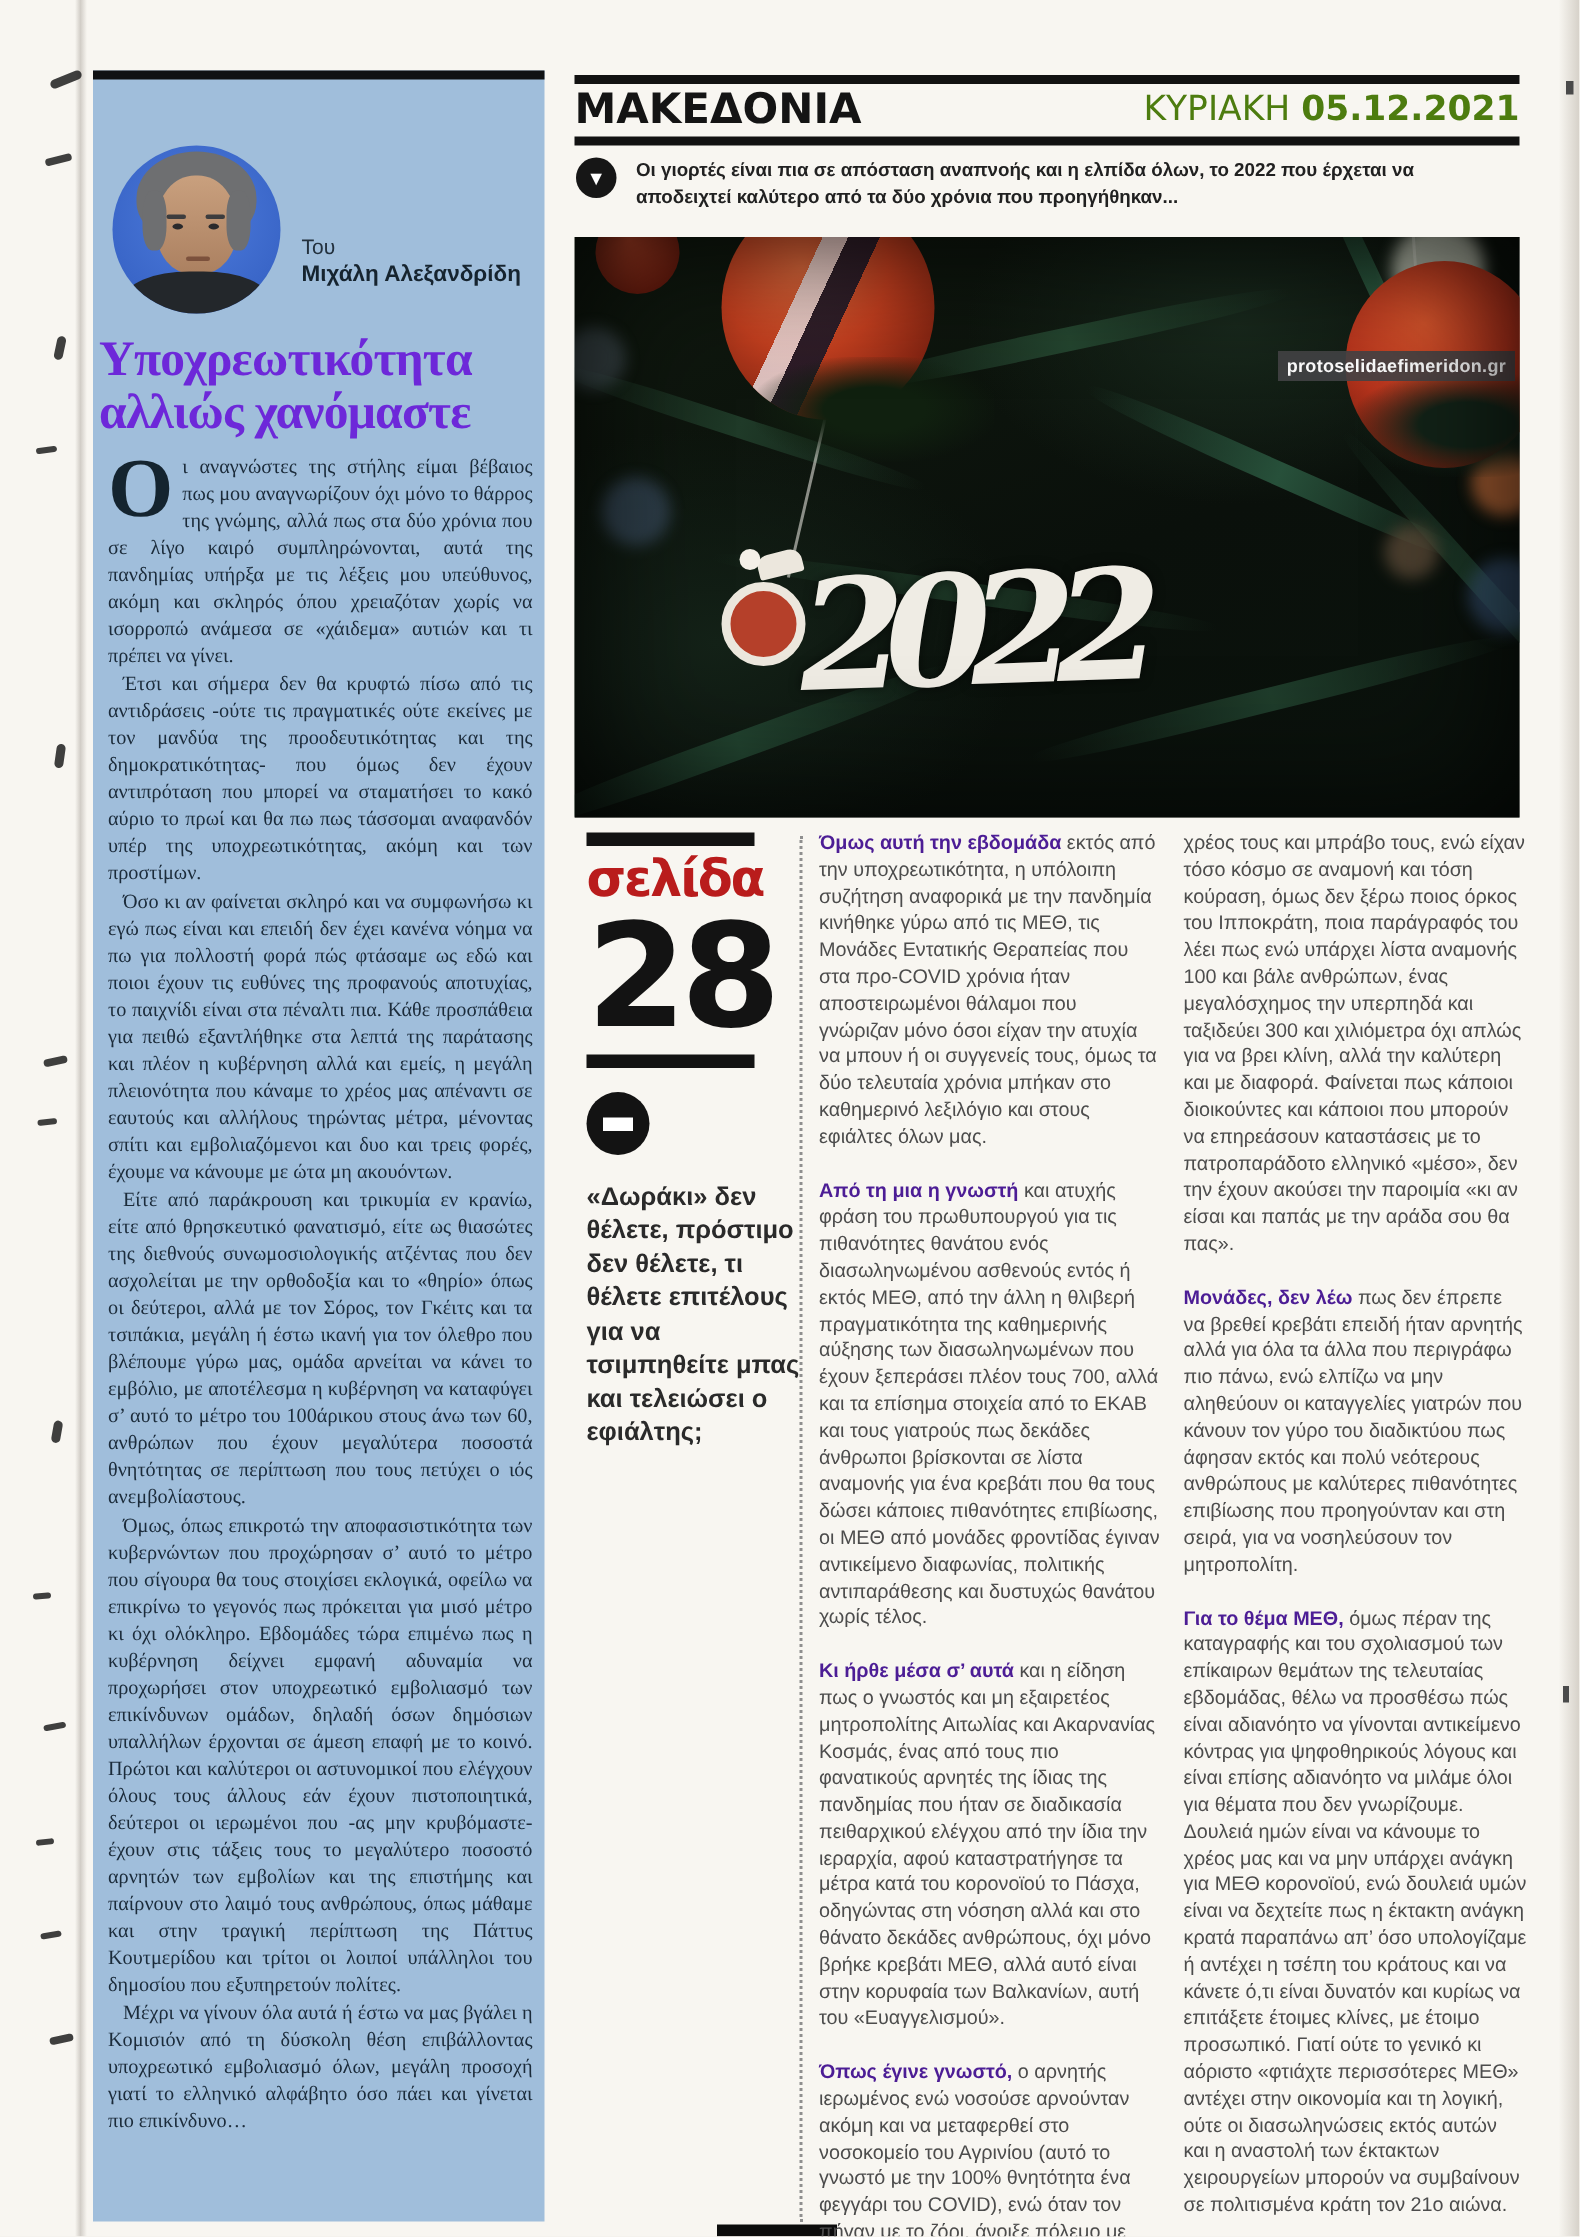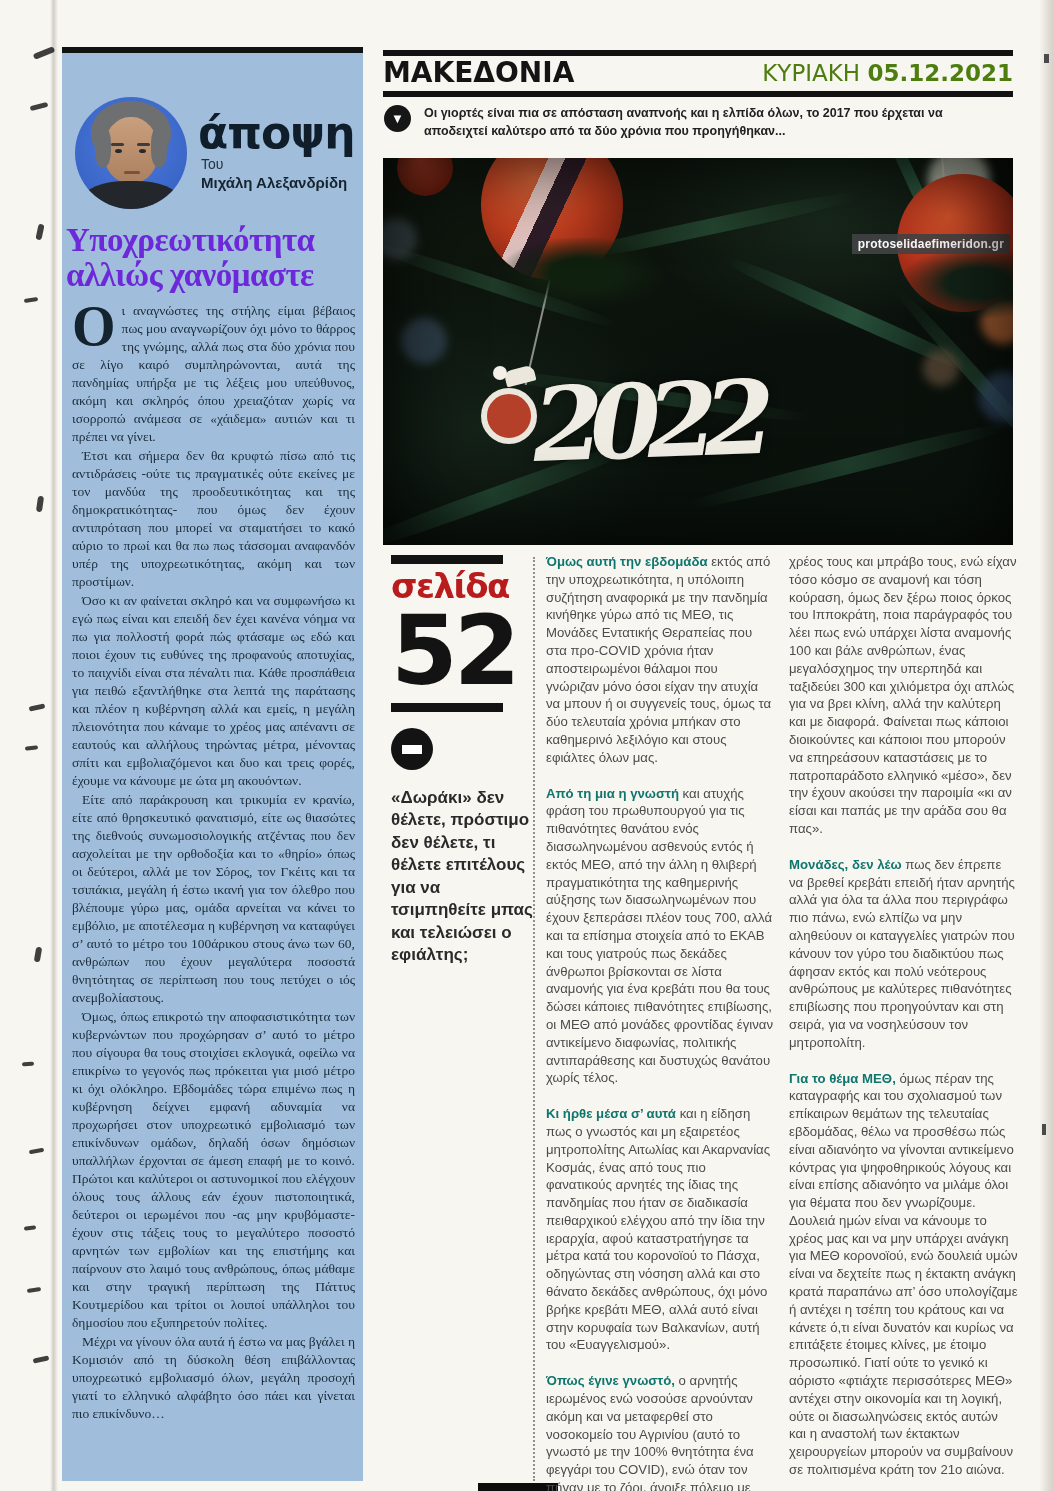--- a/index.html
+++ b/index.html
@@ -91,21 +91,21 @@
     display:flex; align-items:center; justify-content:center; }
   .minus-circle .dash { width:20px; height:9px; background:#ffffff; }
   .pull-quote { margin-top:17px; font:700 17px/1.32 "Liberation Sans", sans-serif; color:#2a2a2a; width:142px; }
 
   .divider { left:533px; top:557px; height:924px; width:0; border-left:2px dotted #8f8f8f; }
 
   
   .colB { left:546px; top:553px; width:228px; }
   .colC { left:789px; top:553px; width:229px; }
   .colB p, .colC p { font:400 13.2px/17.8px "Liberation Sans", sans-serif; color:#4c4c4c; margin:0 0 18px 0; }
-  .colB p b, .colC p b { color:#0f766e; font-weight:700; }
+  .colB p b, .colC p b { color:#4c1d95; font-weight:700; }
 </style>
 </head>
 <body>
 
 <div class="page">
 
   <div class="abs crease"></div>
   <div class="abs edge-shade"></div>
   <div class="abs binding-mark" style="left:33px;top:50px;width:22px;height:6px;transform:rotate(-22deg);"></div>
   <div class="abs binding-mark" style="left:30px;top:104px;width:18px;height:5px;transform:rotate(-14deg);"></div>
@@ -130,21 +130,20 @@
       <div class="face"></div>
       <div class="sidehair" style="left:20px;"></div>
       <div class="sidehair" style="left:76px;"></div>
       <div class="brow" style="left:36px;"></div>
       <div class="brow" style="left:62px;"></div>
       <div class="eye" style="left:40px;"></div>
       <div class="eye" style="left:64px;"></div>
       <div class="mouth"></div>
       <div class="body"></div>
     </div>
-    <div class="abs kicker">άποψη</div>
     <div class="abs byline-prefix">Του</div>
     <div class="abs author">Μιχάλη Αλεξανδρίδη</div>
     <h1 class="abs headline">Υποχρεωτικότητα αλλιώς χανόμαστε</h1>
     <div class="abs op-body">
       <p><span class="dropcap">Ο</span><span>ι αναγνώστες της στήλης είμαι βέβαιος πως μου αναγνωρίζουν όχι μόνο το θάρρος της γνώμης, αλλά πως στα δύο χρόνια που σε λίγο καιρό συμπληρώνονται, αυτά της πανδημίας υπήρξα με τις λέξεις μου υπεύθυνος, ακόμη και σκληρός όπου χρειαζόταν χωρίς να ισορροπώ ανάμεσα σε «χάιδεμα» αυτιών και τι πρέπει να γίνει.</span></p>
       <p>Έτσι και σήμερα δεν θα κρυφτώ πίσω από τις αντιδράσεις -ούτε τις πραγματικές ούτε εκείνες με τον μανδύα της προοδευτικότητας και της δημοκρατικότητας- που όμως δεν έχουν αντιπρόταση που μπορεί να σταματήσει το κακό αύριο το πρωί και θα πω πως τάσσομαι αναφανδόν υπέρ της υποχρεωτικότητας, ακόμη και των προστίμων.</p>
       <p>Όσο κι αν φαίνεται σκληρό και να συμφωνήσω κι εγώ πως είναι και επειδή δεν έχει κανένα νόημα να πω για πολλοστή φορά πώς φτάσαμε ως εδώ και ποιοι έχουν τις ευθύνες της προφανούς αποτυχίας, το παιχνίδι είναι στα πέναλτι πια. Κάθε προσπάθεια για πειθώ εξαντλήθηκε στα λεπτά της παράτασης και πλέον η κυβέρνηση αλλά και εμείς, η μεγάλη πλειονότητα που κάναμε το χρέος μας απέναντι σε εαυτούς και αλλήλους τηρώντας μέτρα, μένοντας σπίτι και εμβολιαζόμενοι και δυο και τρεις φορές, έχουμε να κάνουμε με ώτα μη ακουόντων.</p>
       <p>Είτε από παράκρουση και τρικυμία εν κρανίω, είτε από θρησκευτικό φανατισμό, είτε ως θιασώτες της διεθνούς συνωμοσιολογικής ατζέντας που δεν ασχολείται με την ορθοδοξία και το «θηρίο» όπως οι δεύτεροι, αλλά με τον Σόρος, τον Γκέιτς και τα τσιπάκια, μεγάλη ή έστω ικανή για τον όλεθρο που βλέπουμε γύρω μας, ομάδα αρνείται να κάνει το εμβόλιο, με αποτέλεσμα η κυβέρνηση να καταφύγει σ’ αυτό το μέτρο του 100άρικου στους άνω των 60, ανθρώπων που έχουν μεγαλύτερα ποσοστά θνητότητας σε περίπτωση που τους πετύχει ο ιός ανεμβολίαστους.</p>
       <p>Όμως, όπως επικροτώ την αποφασιστικότητα των κυβερνώντων που προχώρησαν σ’ αυτό το μέτρο που σίγουρα θα τους στοιχίσει εκλογικά, οφείλω να επικρίνω το γεγονός πως πρόκειται για μισό μέτρο κι όχι ολόκληρο. Εβδομάδες τώρα επιμένω πως η κυβέρνηση δείχνει εμφανή αδυναμία να προχωρήσει στον υποχρεωτικό εμβολιασμό των επικίνδυνων ομάδων, δηλαδή όσων δημόσιων υπαλλήλων έρχονται σε άμεση επαφή με το κοινό. Πρώτοι και καλύτεροι οι αστυνομικοί που ελέγχουν όλους τους άλλους εάν έχουν πιστοποιητικά, δεύτεροι οι ιερωμένοι που -ας μην κρυβόμαστε- έχουν στις τάξεις τους το μεγαλύτερο ποσοστό αρνητών των εμβολίων και της επιστήμης και παίρνουν στο λαιμό τους ανθρώπους, όπως μάθαμε και στην τραγική περίπτωση της Πάττυς Κουτμερίδου και τρίτοι οι λοιποί υπάλληλοι του δημοσίου που εξυπηρετούν πολίτες.</p>
       <p>Μέχρι να γίνουν όλα αυτά ή έστω να μας βγάλει η Κομισιόν από τη δύσκολη θέση επιβάλλοντας υποχρεωτικό εμβολιασμό όλων, μεγάλη προσοχή γιατί το ελληνικό αλφάβητο όσο πάει και γίνεται πιο επικίνδυνο…</p>
@@ -157,21 +156,21 @@
     <div class="masthead-date">
       <span>ΚΥΡΙΑΚΗ</span>
       <b>05.12.2021</b>
     </div>
   </div>
   <div class="abs rule" style="top:91px;"></div>
 
   <div class="abs teaser-icon">
       <span>▼</span>
     </div>
-  <div class="abs teaser-text">Οι γιορτές είναι πια σε απόσταση αναπνοής και η ελπίδα όλων, το 2017 που έρχεται να αποδειχτεί καλύτερο από τα δύο χρόνια που προηγήθηκαν...</div>
+  <div class="abs teaser-text">Οι γιορτές είναι πια σε απόσταση αναπνοής και η ελπίδα όλων, το 2022 που έρχεται να αποδειχτεί καλύτερο από τα δύο χρόνια που προηγήθηκαν...</div>
 
   <div class="abs photo">
 
     <div class="needle" style="left:-20px;top:120px;width:260px;height:14px;background:linear-gradient(90deg,rgba(0,0,0,0),#1f3a28,rgba(0,0,0,0));transform:rotate(18deg);"></div>
     <div class="needle" style="left:180px;top:60px;width:300px;height:16px;background:linear-gradient(90deg,rgba(0,0,0,0),#24452f,rgba(0,0,0,0));transform:rotate(-12deg);"></div>
     <div class="needle" style="left:90px;top:230px;width:340px;height:14px;background:linear-gradient(90deg,rgba(0,0,0,0),#1c3625,rgba(0,0,0,0));transform:rotate(8deg);"></div>
     <div class="needle" style="left:330px;top:150px;width:280px;height:16px;background:linear-gradient(90deg,rgba(0,0,0,0),#27503a,rgba(0,0,0,0));transform:rotate(24deg);"></div>
     <div class="needle" style="left:300px;top:300px;width:330px;height:16px;background:linear-gradient(90deg,rgba(0,0,0,0),#1f3d2b,rgba(0,0,0,0));transform:rotate(-14deg);"></div>
     <div class="needle" style="left:-40px;top:330px;width:300px;height:18px;background:linear-gradient(90deg,rgba(0,0,0,0),#224430,rgba(0,0,0,0));transform:rotate(-20deg);"></div>
     <div class="needle" style="left:420px;top:40px;width:240px;height:12px;background:linear-gradient(90deg,rgba(0,0,0,0),#2b5a40,rgba(0,0,0,0));transform:rotate(65deg);"></div>
@@ -207,21 +206,21 @@
     <div class="year-sign">2022</div>
 
     <div class="watermark">protoselidaefimeridon.gr</div>
 
     <div class="vign"></div>
   </div>
 
   <div class="abs pointer">
     <div class="bar"></div>
     <div class="lbl">σελίδα</div>
-    <div class="num">52</div>
+    <div class="num">28</div>
     <div class="bar2"></div>
     <div class="minus-circle">
         <div class="dash"></div>
       </div>
     <div class="pull-quote">«Δωράκι» δεν θέλετε, πρόστιμο δεν θέλετε, τι θέλετε επιτέλους για να τσιμπηθείτε μπας και τελειώσει ο εφιάλτης;</div>
   </div>
 
   <div class="abs divider"></div>
 
   <div class="abs colB">

